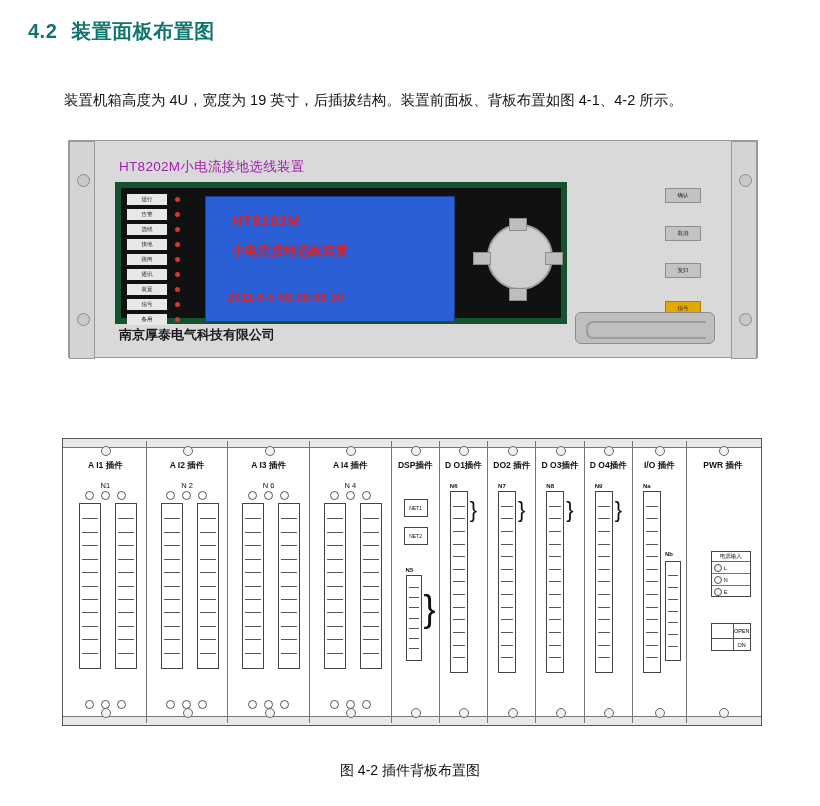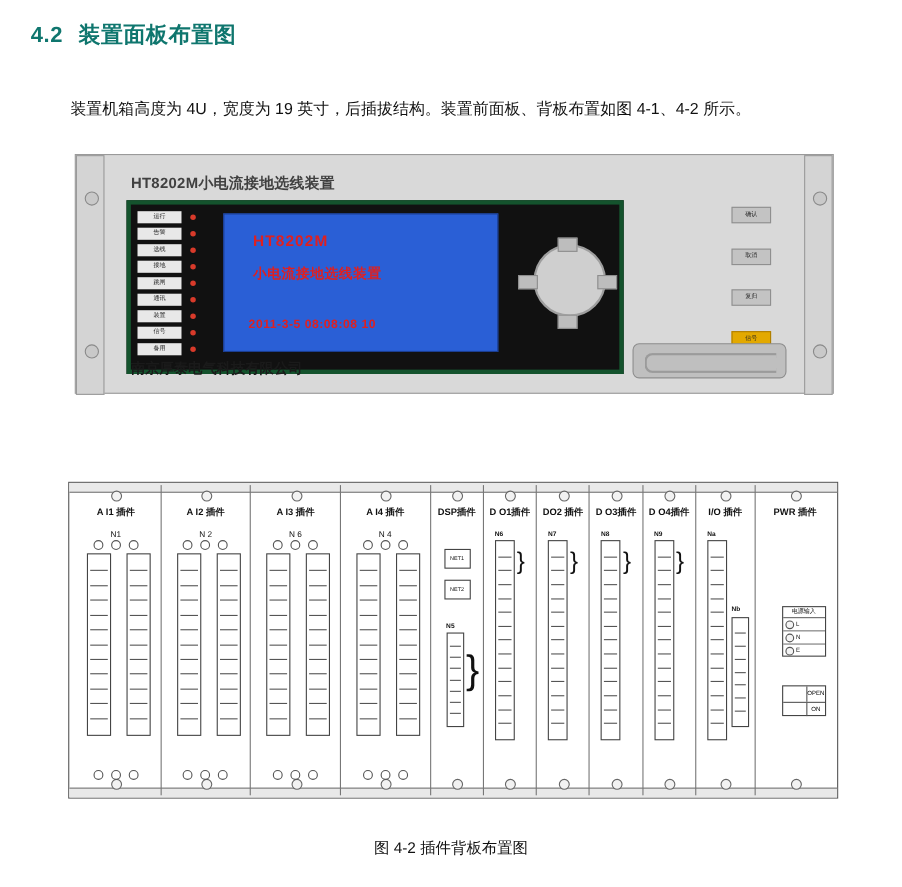--- a/index.html
+++ b/index.html
@@ -82,40 +82,40 @@
     position: absolute;
     left: 28px; right: 28px;
     top: 1px; bottom: 1px;
     background: #d9d9d9;
   }
   .brand-top {
     position: absolute;
     left: 22px;
     top: 16px;
     font-size: 13.5px;
-    font-weight: 700;
-    color: #404040;
+    font-weight: 400;
+    color: #a21caf;
     letter-spacing: 0.3px;
   }
   .brand-bottom {
     position: absolute;
     left: 22px;
     bottom: 12px;
     font-size: 13px;
     font-weight: 700;
     color: #1a1a1a;
   }
   .screen-block {
     position: absolute;
     left: 18px;
     top: 40px;
     width: 452px;
-    height: 158px;
+    height: 142px;
     background: #111111;
-    border: 4px solid #14532d;
+    border: 6px solid #14532d;
     box-sizing: border-box;
   }
   .led-col {
     position: absolute;
     left: 6px; top: 5px;
     width: 68px;
     height: 132px;
     display: flex;
     flex-direction: column;
     justify-content: space-between;

